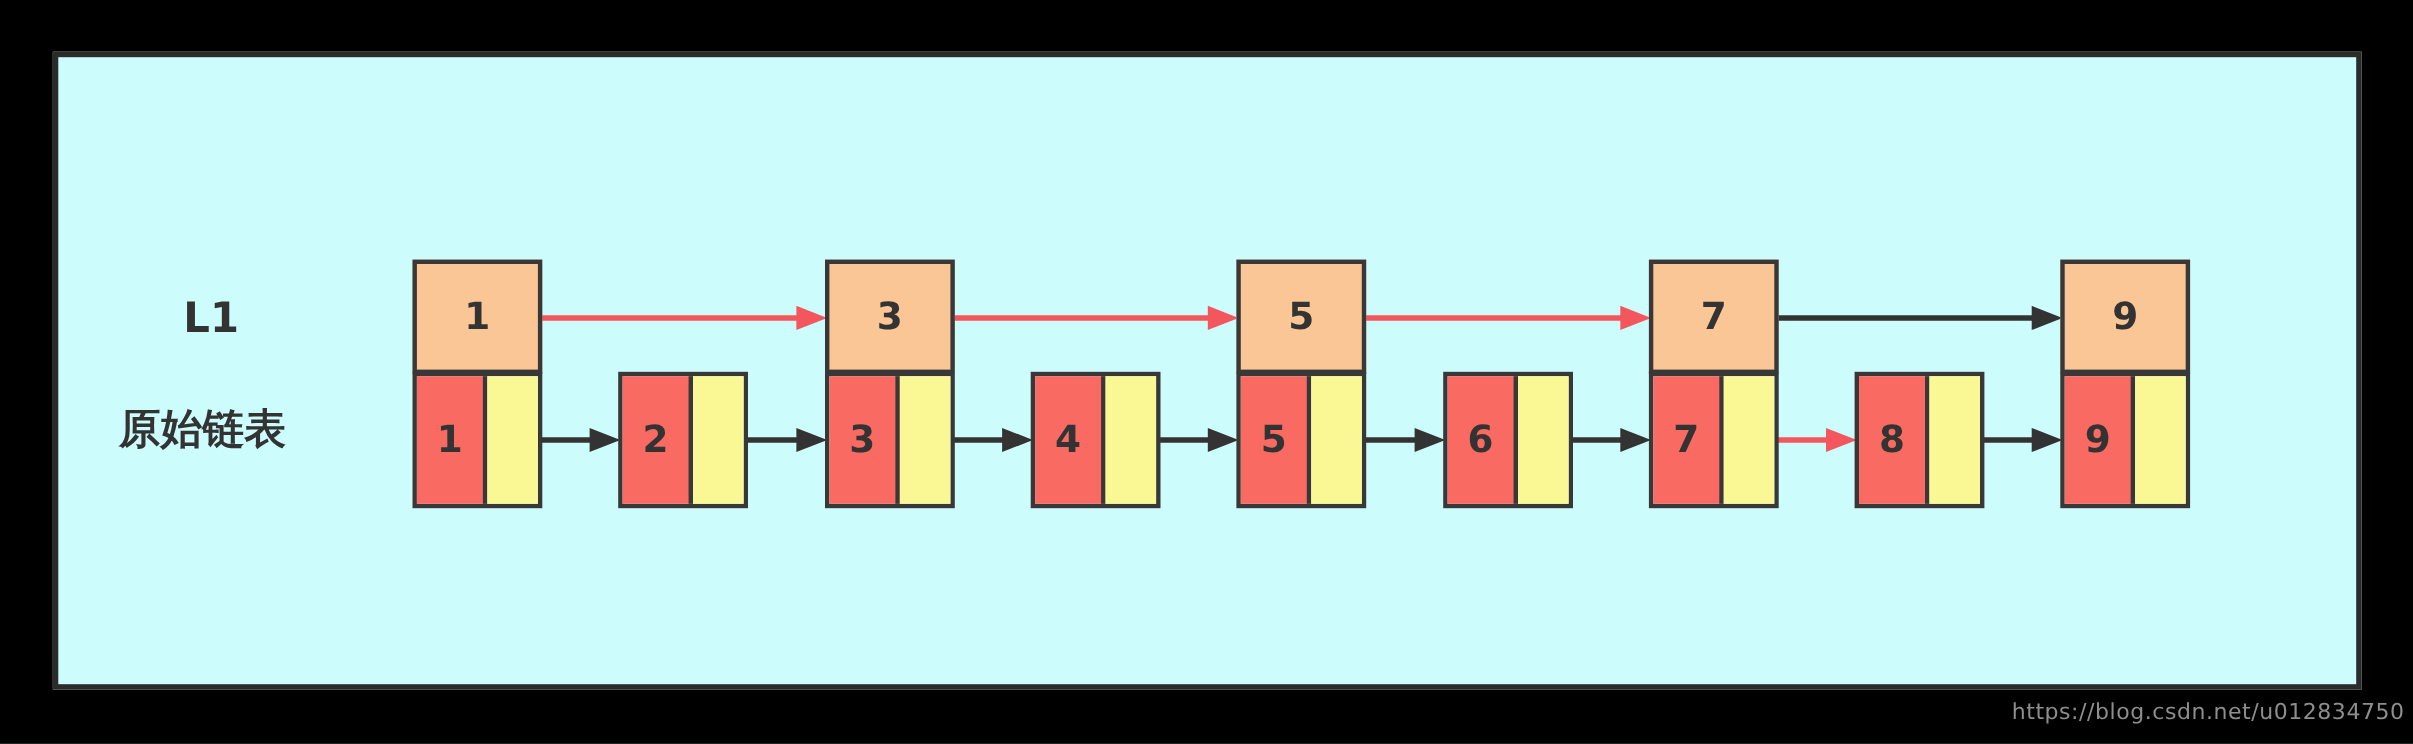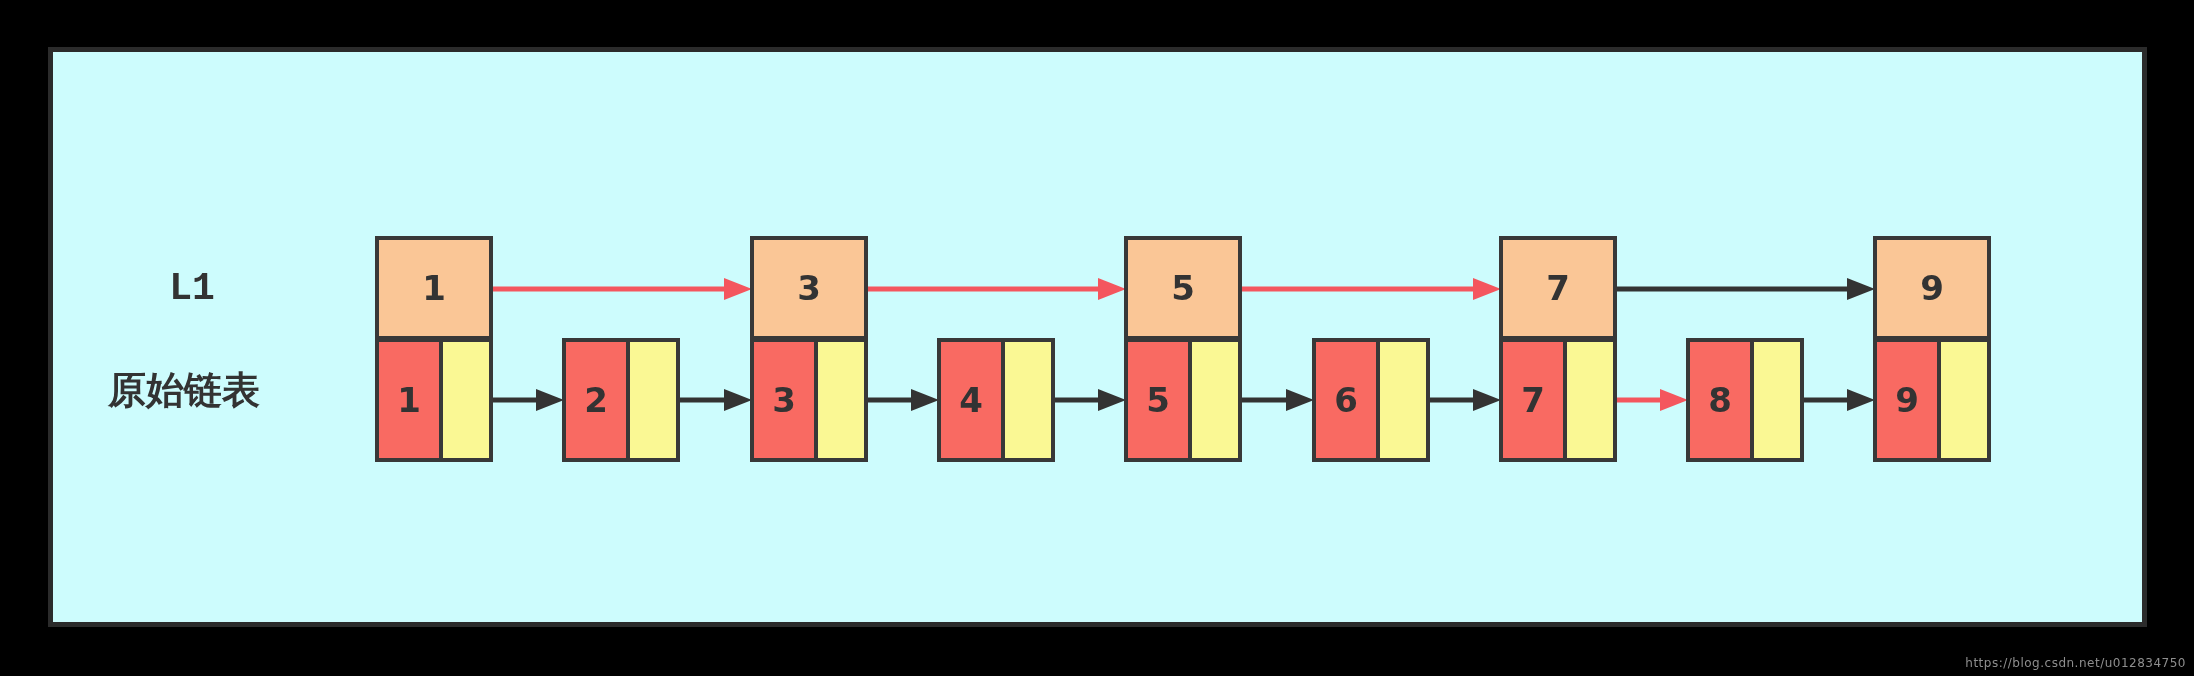--- a/index.html
+++ b/index.html
@@ -16,21 +16,21 @@
     box-sizing:border-box;
     background:var(--panel-bg,#CDFCFD);
     border:5px solid #2B2B2B;
   }
   .row-label{
     position:absolute;transform:translate(-50%,-50%);
     font-weight:700;font-size:38px;line-height:1;
     color:var(--label-text,#333);
     white-space:nowrap;
   }
-  .label-upper{left:192px;top:289px;font-family:Liberation Mono, monospace;}
+  .label-upper{left:192px;top:289px;}
   .label-lower{left:184px;top:390px;}
   .unode{
     position:absolute;box-sizing:border-box;
     width:118px;height:104px;top:236px;
     background:var(--node-orange,#FAC696);
     border:4px solid var(--stroke,#383838);
     display:flex;align-items:center;justify-content:center;
   }
   .lnode{
     position:absolute;box-sizing:border-box;
@@ -44,22 +44,22 @@
     border-right:4px solid var(--stroke,#383838);
     display:flex;align-items:center;justify-content:center;
   }
   .cell-next{flex:1;background:var(--node-yellow,#FAF894);}
   .node-num{
     font-weight:700;font-size:34px;line-height:1;
     color:var(--label-text,#333);
   }
   svg.arrow-layer{position:absolute;left:0;top:0;pointer-events:none;}
   .watermark{
-    position:absolute;right:8px;bottom:7px;
-    font-size:12px;line-height:1;
+    position:absolute;right:8px;bottom:19px;
+    font-size:20px;line-height:1;
     color:var(--wm-text,#8E8E8E);
     letter-spacing:0.5px;
   }
 </style>
 </head>
 <body>
 
 <div class="canvas">
   <div class="panel"></div>
 

